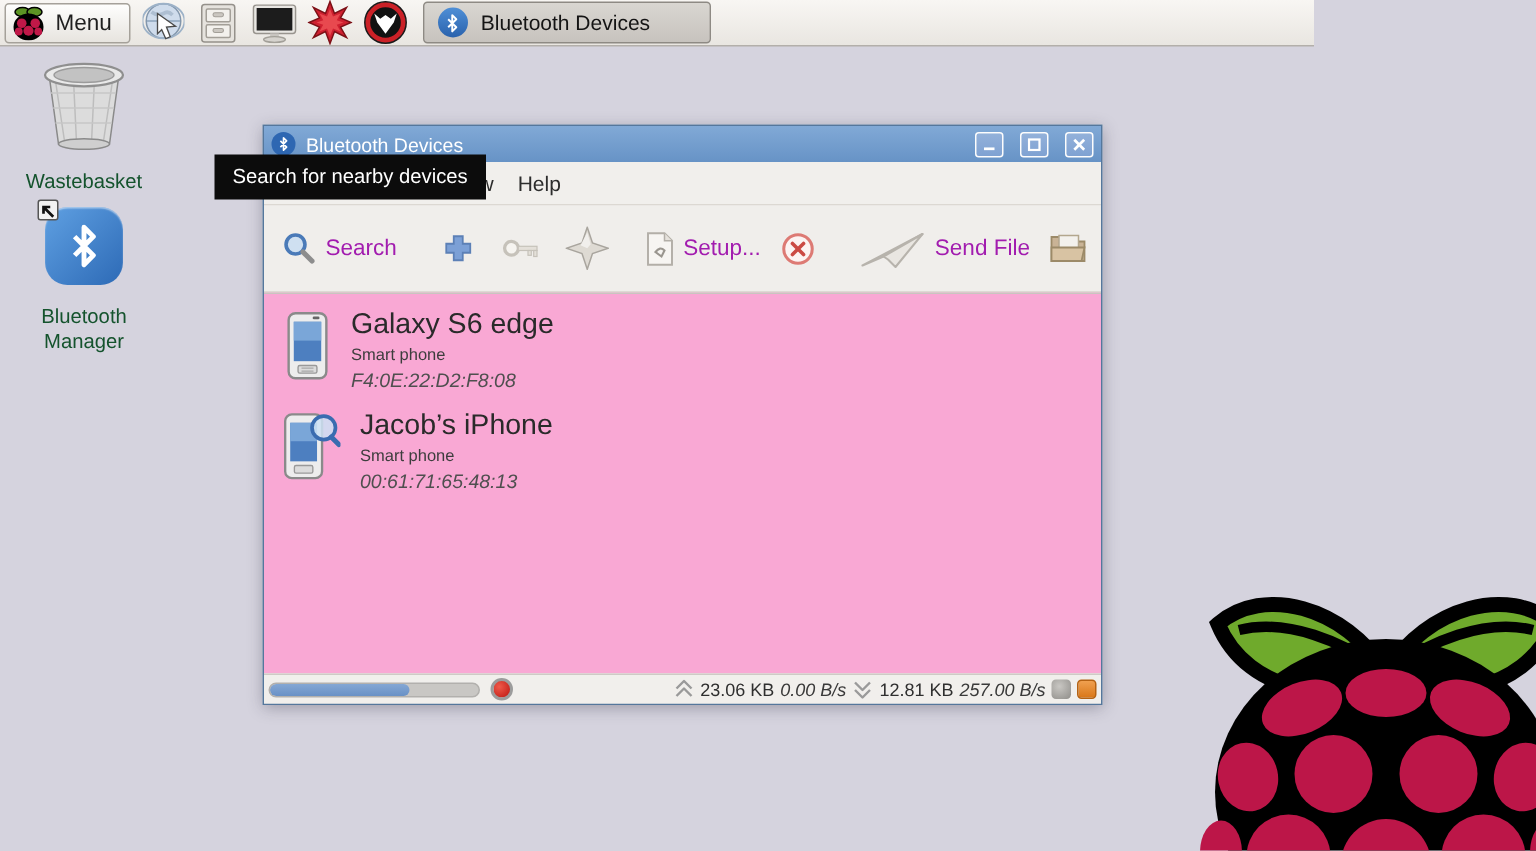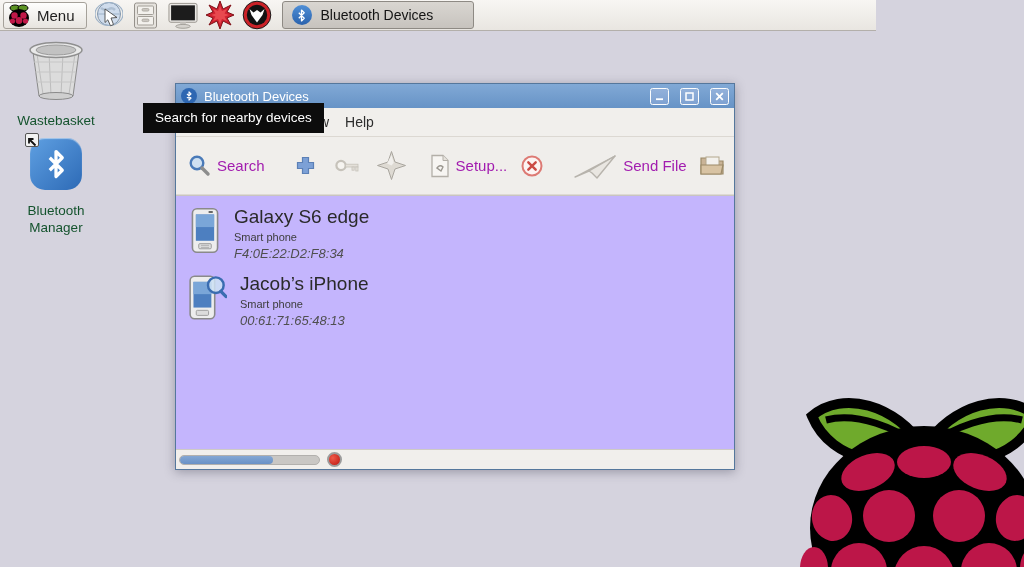--- a/index.html
+++ b/index.html
@@ -92,21 +92,21 @@
   .toolbar {
     height:58px; flex:0 0 auto; background:#f0eeeb;
     border-bottom:1px solid #deda d4;
     border-bottom:1px solid #dedad4;
     display:flex; align-items:center; padding:0 12px;
   }
   .tool-group { display:flex; align-items:center; gap:6px; }
   .tool-label { color:#a21caf; font-size:15px; white-space:nowrap; }
   .tsep { width:1px; height:35px; background:#d4d0ca; margin:0 10px; }
 
-  .device-list { flex:1; background:#c4b5fd; overflow:hidden; border-top:1px solid #c9c5c0; }
+  .device-list { flex:1; background:#f9a8d4; overflow:hidden; border-top:1px solid #c9c5c0; }
   .device-row { display:flex; gap:13px; padding:11px 12px 2px 13px; }
   .device-name { font-size:19px; color:#2a2a2a; line-height:1.1; }
   .device-type { font-size:11px; color:#3d3d3d; margin-top:3px; }
   .device-mac  { font-size:13px; font-style:italic; color:#4f4f4f; margin-top:3px; }
 
   .statusbar {
     height:20px; flex:0 0 auto; background:#f1efec;
     border-top:1px solid #cecac5;
     display:flex; align-items:center; padding:0 3px; gap:5px;
     font-size:12px; color:#2f2f2f; white-space:nowrap;
@@ -365,21 +365,21 @@
         <rect x="3" y="1" width="22" height="38" rx="4" fill="#ededed" stroke="#8a8a8a" stroke-width="1.4"></rect>
         <rect x="6" y="6" width="16" height="23" fill="#4d7fc0"></rect>
         <rect x="6" y="6" width="16" height="11" fill="#7aa6d8"></rect>
         <rect x="17" y="3" width="4" height="1.6" rx="0.8" fill="#666"></rect>
         <rect x="8.5" y="31.5" width="11" height="4.5" rx="1" fill="#dcdcdc" stroke="#999" stroke-width="0.8"></rect>
         <path d="M10.5,33 h7 M10.5,34.8 h7" stroke="#a8a8a8" stroke-width="0.7"></path>
       </svg>
       <div>
         <div class="device-name">Galaxy S6 edge</div>
         <div class="device-type">Smart phone</div>
-        <div class="device-mac">F4:0E:22:D2:F8:34</div>
+        <div class="device-mac">F4:0E:22:D2:F8:08</div>
       </div>
     </div>
 
     <div class="device-row">
       <svg width="38" height="47" viewBox="0 0 34 40">
         <rect x="1" y="1" width="22" height="38" rx="4" fill="#ededed" stroke="#8a8a8a" stroke-width="1.4"></rect>
         <rect x="4" y="6" width="16" height="23" fill="#4d7fc0"></rect>
         <rect x="4" y="6" width="16" height="11" fill="#7aa6d8"></rect>
         <rect x="6.5" y="31.5" width="11" height="4.5" rx="1" fill="#dcdcdc" stroke="#999" stroke-width="0.8"></rect>
         <circle cx="24" cy="9" r="7" fill="rgba(205,224,243,0.85)" stroke="#3a6cb0" stroke-width="2.2"></circle>
@@ -392,16 +392,30 @@
       </div>
     </div>
   </div>
 
   <div class="statusbar">
     <div class="progress-track">
       <div class="progress-fill" style="width: 67%;"></div>
     </div>
     <span class="stop-btn"></span>
 
+    <span class="sb-right">
+      <svg width="14" height="15" viewBox="0 0 14 15">
+        <path d="M2,7 L7,2 L12,7 M2,12 L7,7 L12,12" fill="none" stroke="#9a9a9a" stroke-width="1.6" stroke-linejoin="round"></path>
+      </svg>
+      <span>23.06 KB</span>
+      <span class="sb-rate">0.00 B/s</span>
+      <svg width="14" height="15" viewBox="0 0 14 15">
+        <path d="M2,3 L7,8 L12,3 M2,8 L7,13 L12,8" fill="none" stroke="#9a9a9a" stroke-width="1.6" stroke-linejoin="round"></path>
+      </svg>
+      <span>12.81 KB</span>
+      <span class="sb-rate">257.00 B/s</span>
+      <span class="mini-badge mini-grey"></span>
+      <span class="mini-badge mini-orange"></span>
+    </span>
   </div>
 </div>
 
 <div class="tooltip">Search for nearby devices</div>
 
 </body></html>

